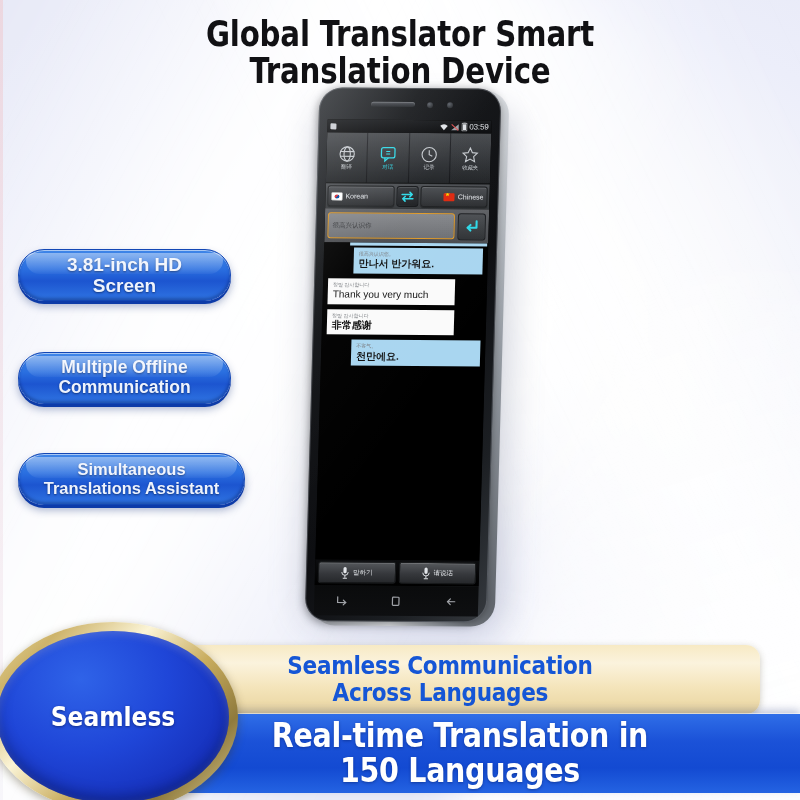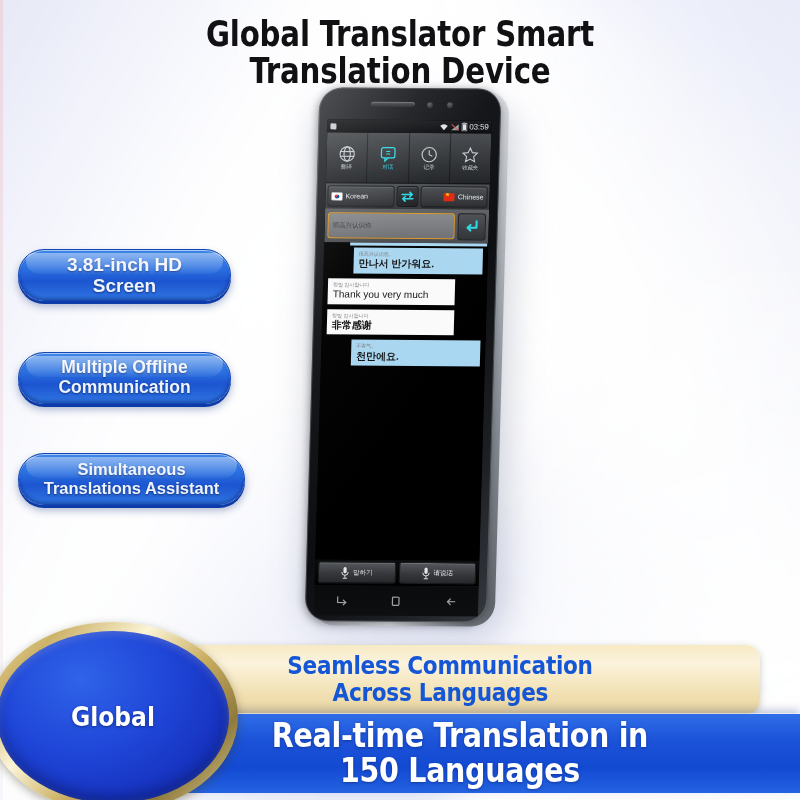--- a/index.html
+++ b/index.html
@@ -446,15 +446,15 @@
 </div>
 
 <div id="blueBanner">
   <span class="bl">Real-time Translation in</span>
   <span class="bl">150 Languages</span>
 </div>
 
 <div id="seal">
   <div id="sealRing"></div>
   <div id="sealInner">
-    <span class="sl">Global</span>
+    <span class="sl">Seamless</span>
   </div>
 </div>
 
 </body></html>

